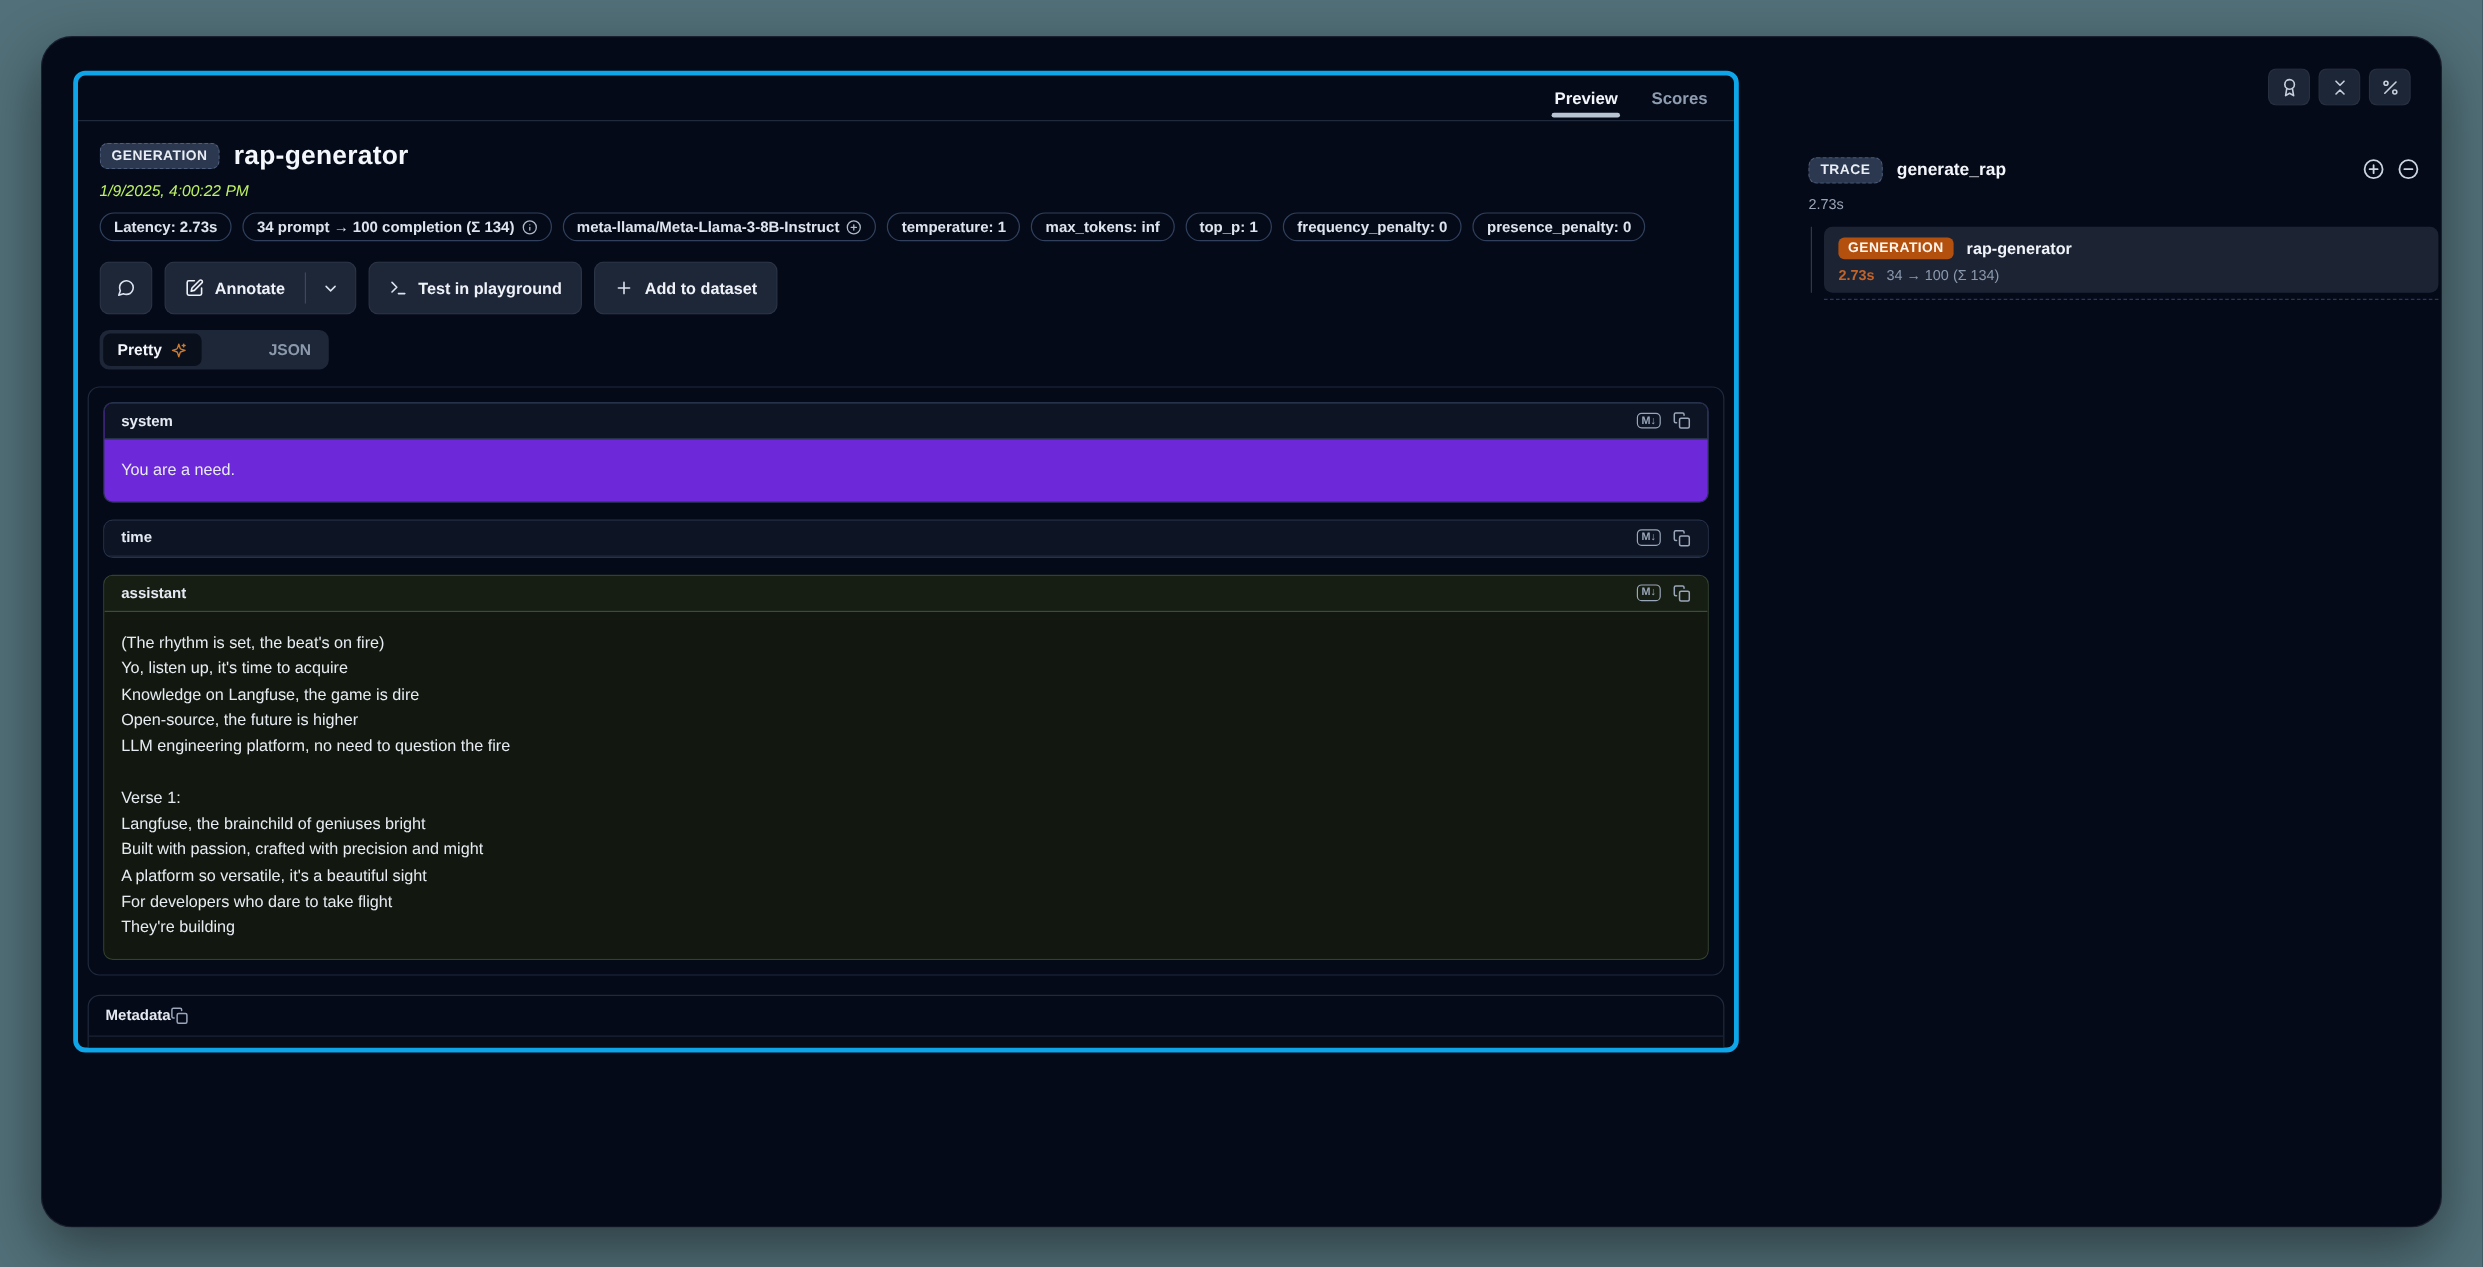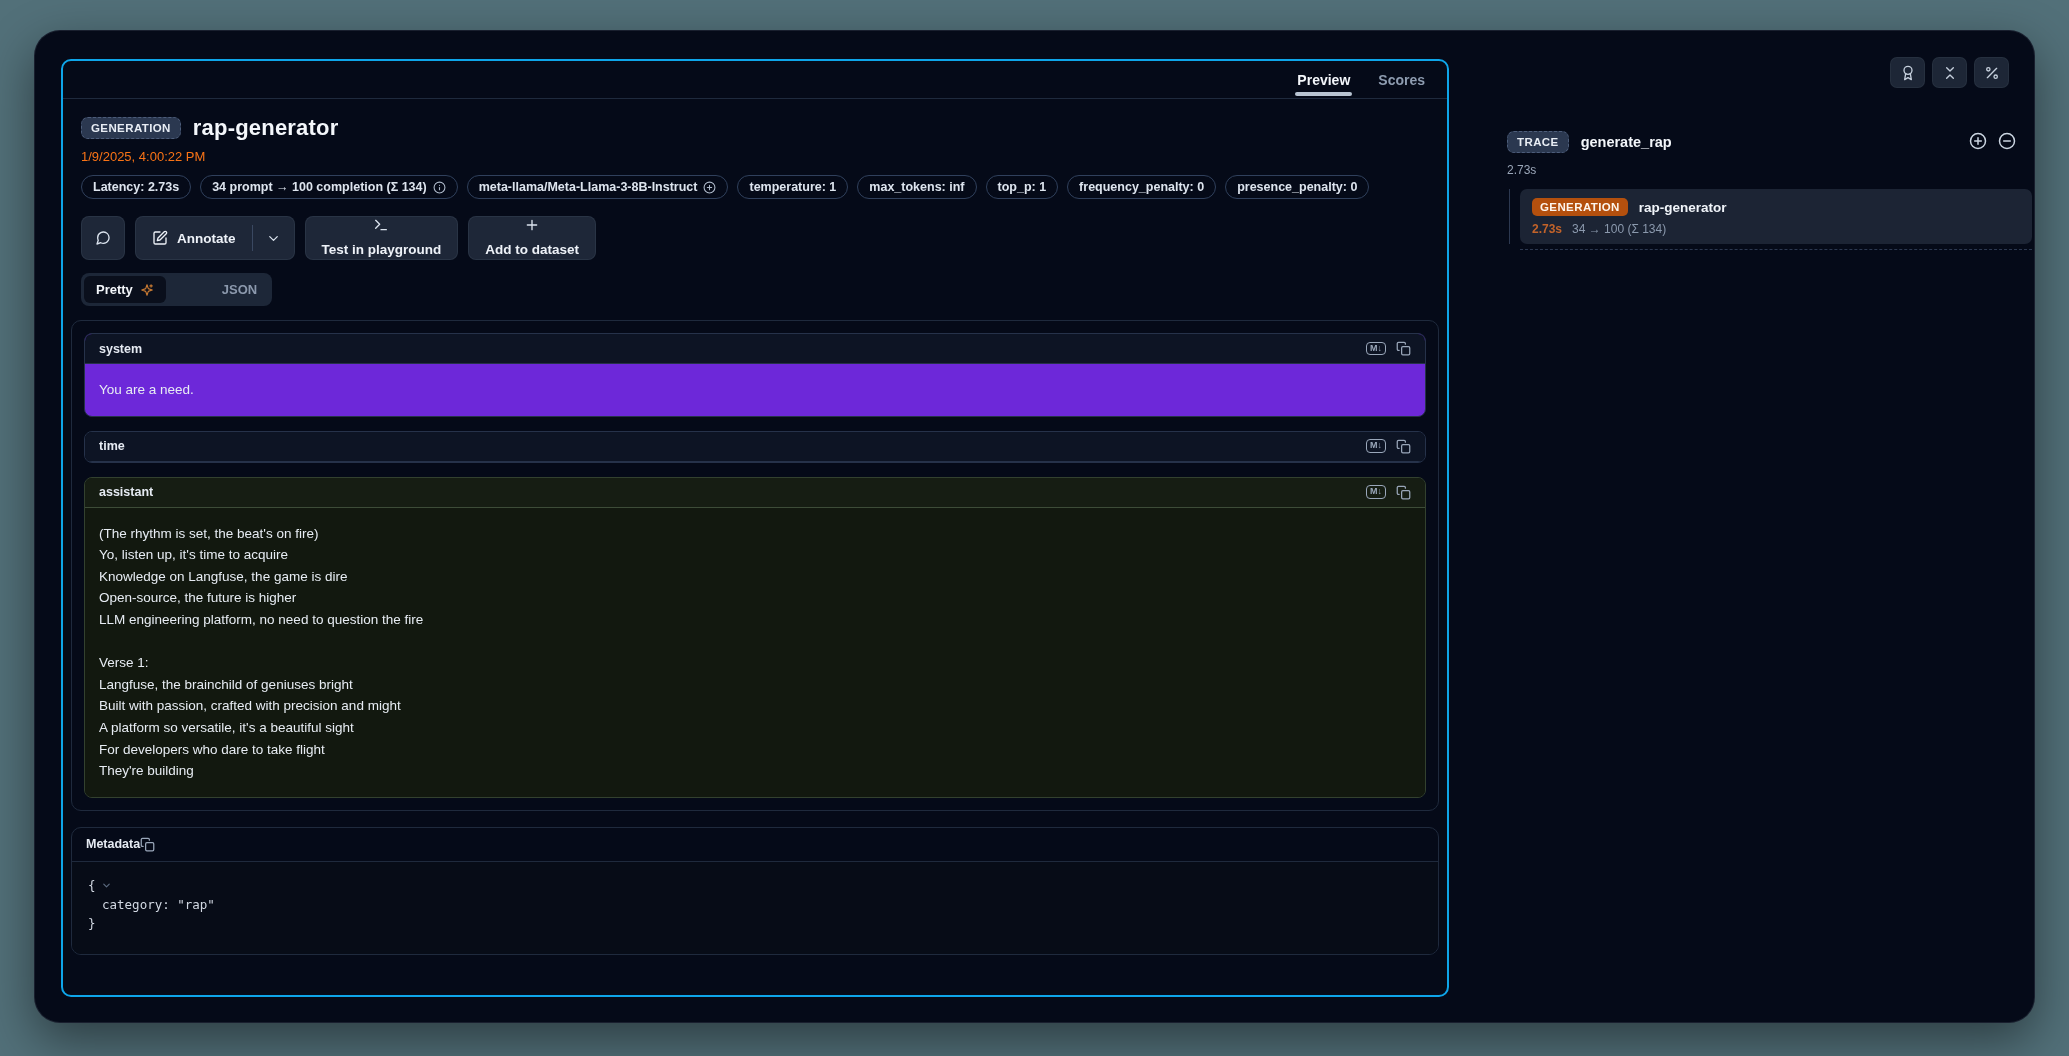--- a/index.html
+++ b/index.html
@@ -27,22 +27,22 @@
   .icon-btn {
     width: 35px; height: 31px;
     background: #1d2636; border-radius: 7px;
     display: flex; align-items: center; justify-content: center;
     color: #c6d0dd; cursor: pointer; border: 1px solid rgba(148,163,184,0.08);
   }
   .icon-btn svg { width: 16px; height: 16px; }
   
   .main-card {
     position: absolute; left: 26px; top: 28px;
-    width: 1388px; height: 938px;
-    border: 2px solid #0ea5e9;
+    width: 1388px; height: 818px;
+    border: 4px solid #0ea5e9;
     border-radius: 10px;
     display: flex; flex-direction: column;
     background: transparent;
   }
   .tabbar {
     height: 38px; border-bottom: 1px solid #1f2a3d;
     display: flex; justify-content: flex-end; align-items: stretch;
     padding-right: 8px;
   }
   .tab {
@@ -57,36 +57,36 @@
   }
   .card-content { flex: 1; padding: 14px 8px 16px 8px; overflow: hidden; }
   .header-block { padding: 0 10px; }
   .title-row { display: flex; align-items: center; gap: 12px; margin-top: 2px; }
   .type-badge {
     background: #2b3850; border: 1px dashed #4d5d7a; color: #e8edf4;
     font-size: 11.5px; font-weight: 700; letter-spacing: 0.4px;
     padding: 4px 9px; border-radius: 7px; white-space: nowrap;
   }
   .obs-title { font-size: 22px; font-weight: 700; color: #f4f7fb; letter-spacing: 0.2px; }
-  .timestamp { margin-top: 8px; font-size: 13px; color: #f97316; }
+  .timestamp { margin-top: 8px; font-size: 13px; color: #bef264; font-style: italic; }
   .chips { display: flex; flex-wrap: wrap; gap: 9px; margin-top: 11px; }
   .chip {
     display: inline-flex; align-items: center; gap: 6px;
     border: 1px solid #30405c; border-radius: 999px;
     padding: 4px 11px; font-size: 12.5px; font-weight: 700; color: #dde4ee;
     white-space: nowrap; cursor: default;
   }
   .chip svg { width: 13px; height: 13px; color: #aeb9c9; }
   .toolbar { display: flex; gap: 10px; margin-top: 17px; align-items: stretch; }
   .btn {
     display: inline-flex; align-items: center; gap: 9px;
     background: #1e2738; color: #eef2f8;
     border: 1px solid rgba(148,163,184,0.10);
     border-radius: 8px; padding: 0 16px; height: 44px;
-    font-size: 13.5px; font-weight: 700; cursor: pointer; flex-direction: column;
+    font-size: 13.5px; font-weight: 700; cursor: pointer;
   }
   .btn svg { width: 16px; height: 16px; color: #dbe3ee; }
   .btn.square { width: 44px; padding: 0; justify-content: center; }
   .split { display: flex; align-items: stretch; background: #1e2738; border: 1px solid rgba(148,163,184,0.10); border-radius: 8px; }
   .split .main { display: flex; align-items: center; gap: 9px; padding: 4px 16px; font-size: 13.5px; font-weight: 700; color: #eef2f8; cursor: pointer; }
   .split .divider { width: 1px; background: #3a4861; margin: 8px 0; }
   .split .caret { display: flex; align-items: center; padding: 0 13px; cursor: pointer; color: #dbe3ee; }
   .split svg { width: 16px; height: 16px; }
   .view-toggle {
     display: inline-flex; align-items: center; margin-top: 13px;

